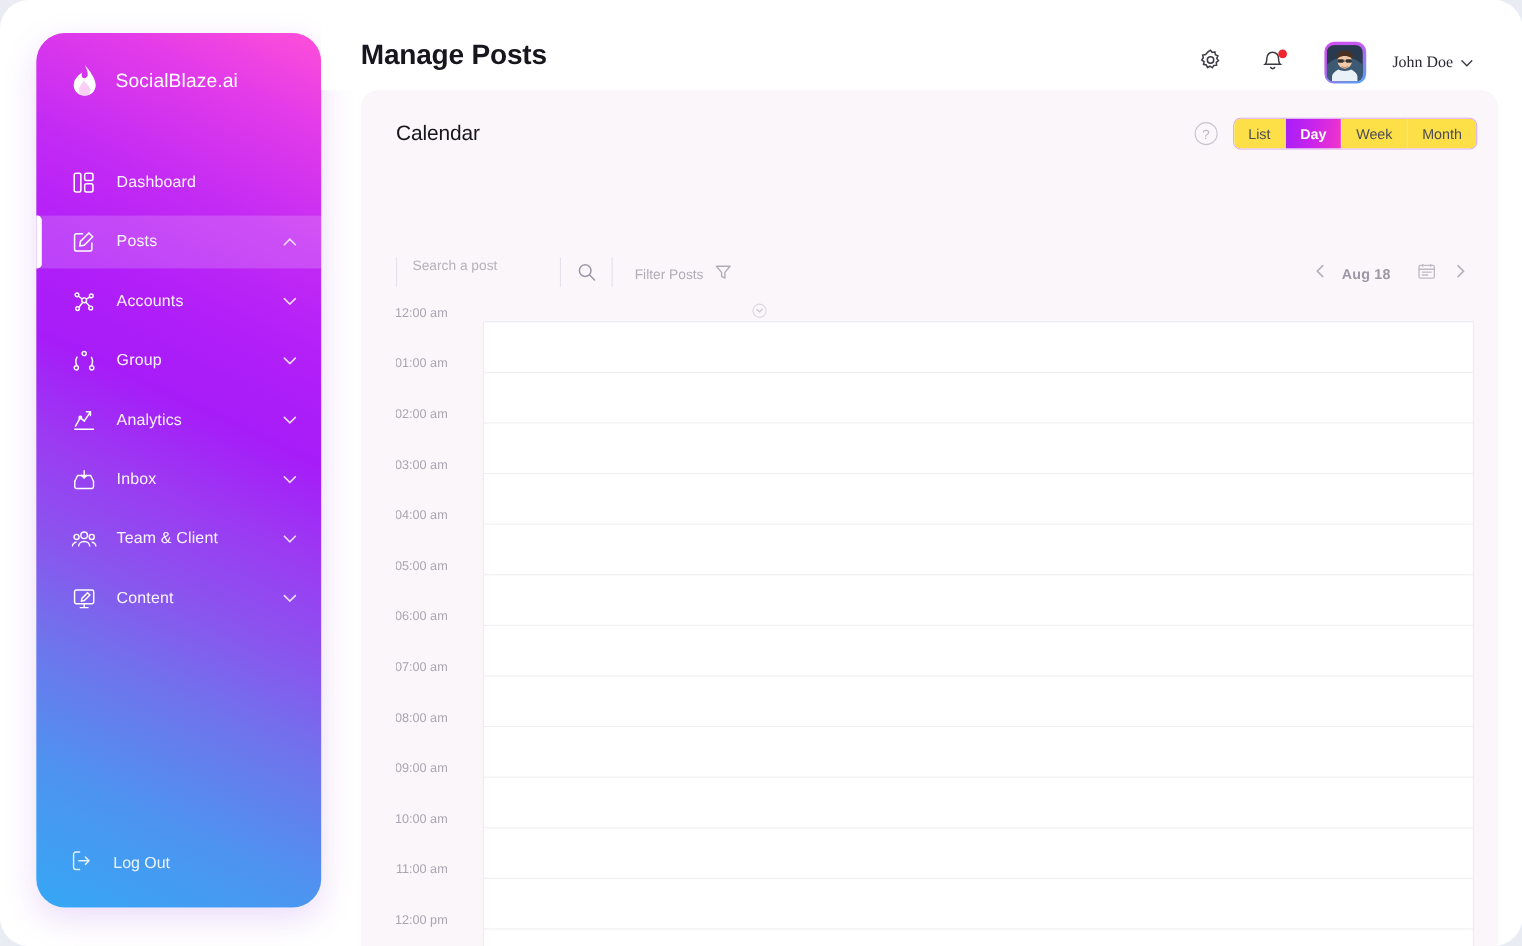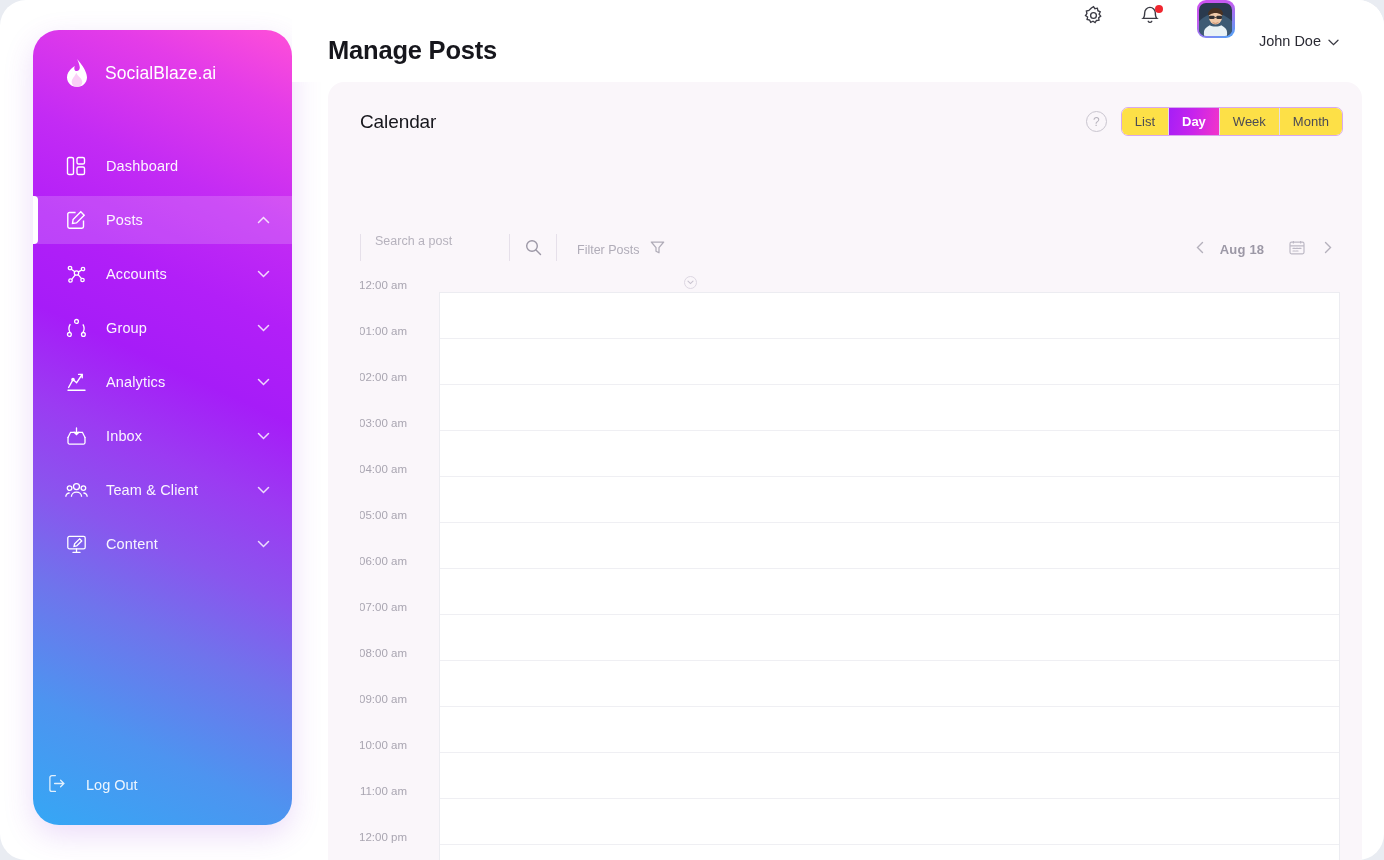--- a/index.html
+++ b/index.html
@@ -100,21 +100,21 @@
     width: 33px; height: 100%;
     background: #ffffff;
   }
 
   #sb-logout {
     position: absolute;
     left: 0; bottom: 16px;
     width: 100%;
     height: 48px;
     display: flex; align-items: center;
-    padding-left: 14px;
+    padding-left: 31px;
     gap: 18px;
     cursor: pointer;
   }
   #sb-logout .sb-label {
     color: rgba(255,255,255,.9);
     font-size: 14.5px;
   }
 
   
   #topbar {
@@ -126,24 +126,25 @@
   #page-title {
     position: absolute;
     left: 36px; top: 36px;
     font-size: 25.5px;
     font-weight: 700;
     color: #16161c;
     letter-spacing: -.2px;
   }
   #topbar-right {
     position: absolute;
-    right: 45px; top: 0;
+    right: 45px; top: 16px;
     height: 82px;
-    display: flex; 
+    display: flex; align-items: center;
     gap: 22px;
+    font-family: Liberation Serif, serif;
   }
   .icon-btn {
     width: 34px; height: 34px;
     display: flex; align-items: center; justify-content: center;
     cursor: pointer;
     position: relative;
   }
   .bell-dot {
     position: absolute;
     right: 4px; top: 5px;

